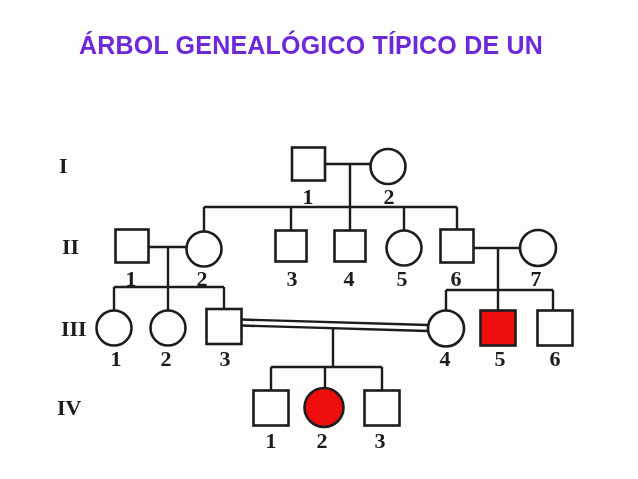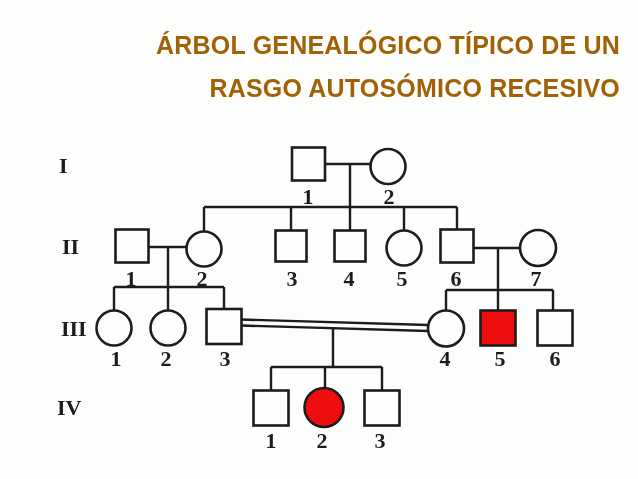--- a/index.html
+++ b/index.html
@@ -13,22 +13,22 @@
     height: 479px;
     background: #fdfdfc;
     overflow: hidden;
     font-family: "Liberation Sans", sans-serif;
   }
   #title-block {
     position: absolute;
     top: 24px;
     left: 2px;
     width: 618px;
-    text-align: right;
-    color: #a16207;
+    text-align: center;
+    color: #6d28d9;
     font-weight: bold;
     font-size: 25px;
     line-height: 43px;
     letter-spacing: 0.2px;
   }
   #pedigree-svg {
     position: absolute;
     left: 0;
     top: 0;
   }
@@ -45,21 +45,20 @@
     fill: #1c1c1c;
     text-anchor: middle;
   }
 </style>
 </head>
 <body>
 
 <div id="stage">
   <div id="title-block">
     <div>ÁRBOL GENEALÓGICO TÍPICO DE UN</div>
-    <div>RASGO AUTOSÓMICO RECESIVO</div>
   </div>
   <svg id="pedigree-svg" width="638" height="479" viewBox="0 0 638 479">
       <line x1="325" y1="164" x2="370.5" y2="164" stroke="#1c1c1c" stroke-width="2.4" stroke-linecap="butt"></line>
       <line x1="350" y1="164" x2="350" y2="207" stroke="#1c1c1c" stroke-width="2.4" stroke-linecap="butt"></line>
       <line x1="204" y1="207" x2="457" y2="207" stroke="#1c1c1c" stroke-width="2.4" stroke-linecap="butt"></line>
       <line x1="204" y1="207" x2="204" y2="232" stroke="#1c1c1c" stroke-width="2.4" stroke-linecap="butt"></line>
       <line x1="291" y1="207" x2="291" y2="231" stroke="#1c1c1c" stroke-width="2.4" stroke-linecap="butt"></line>
       <line x1="350" y1="207" x2="350" y2="231" stroke="#1c1c1c" stroke-width="2.4" stroke-linecap="butt"></line>
       <line x1="404" y1="207" x2="404" y2="231" stroke="#1c1c1c" stroke-width="2.4" stroke-linecap="butt"></line>
       <line x1="457" y1="207" x2="457" y2="230" stroke="#1c1c1c" stroke-width="2.4" stroke-linecap="butt"></line>

